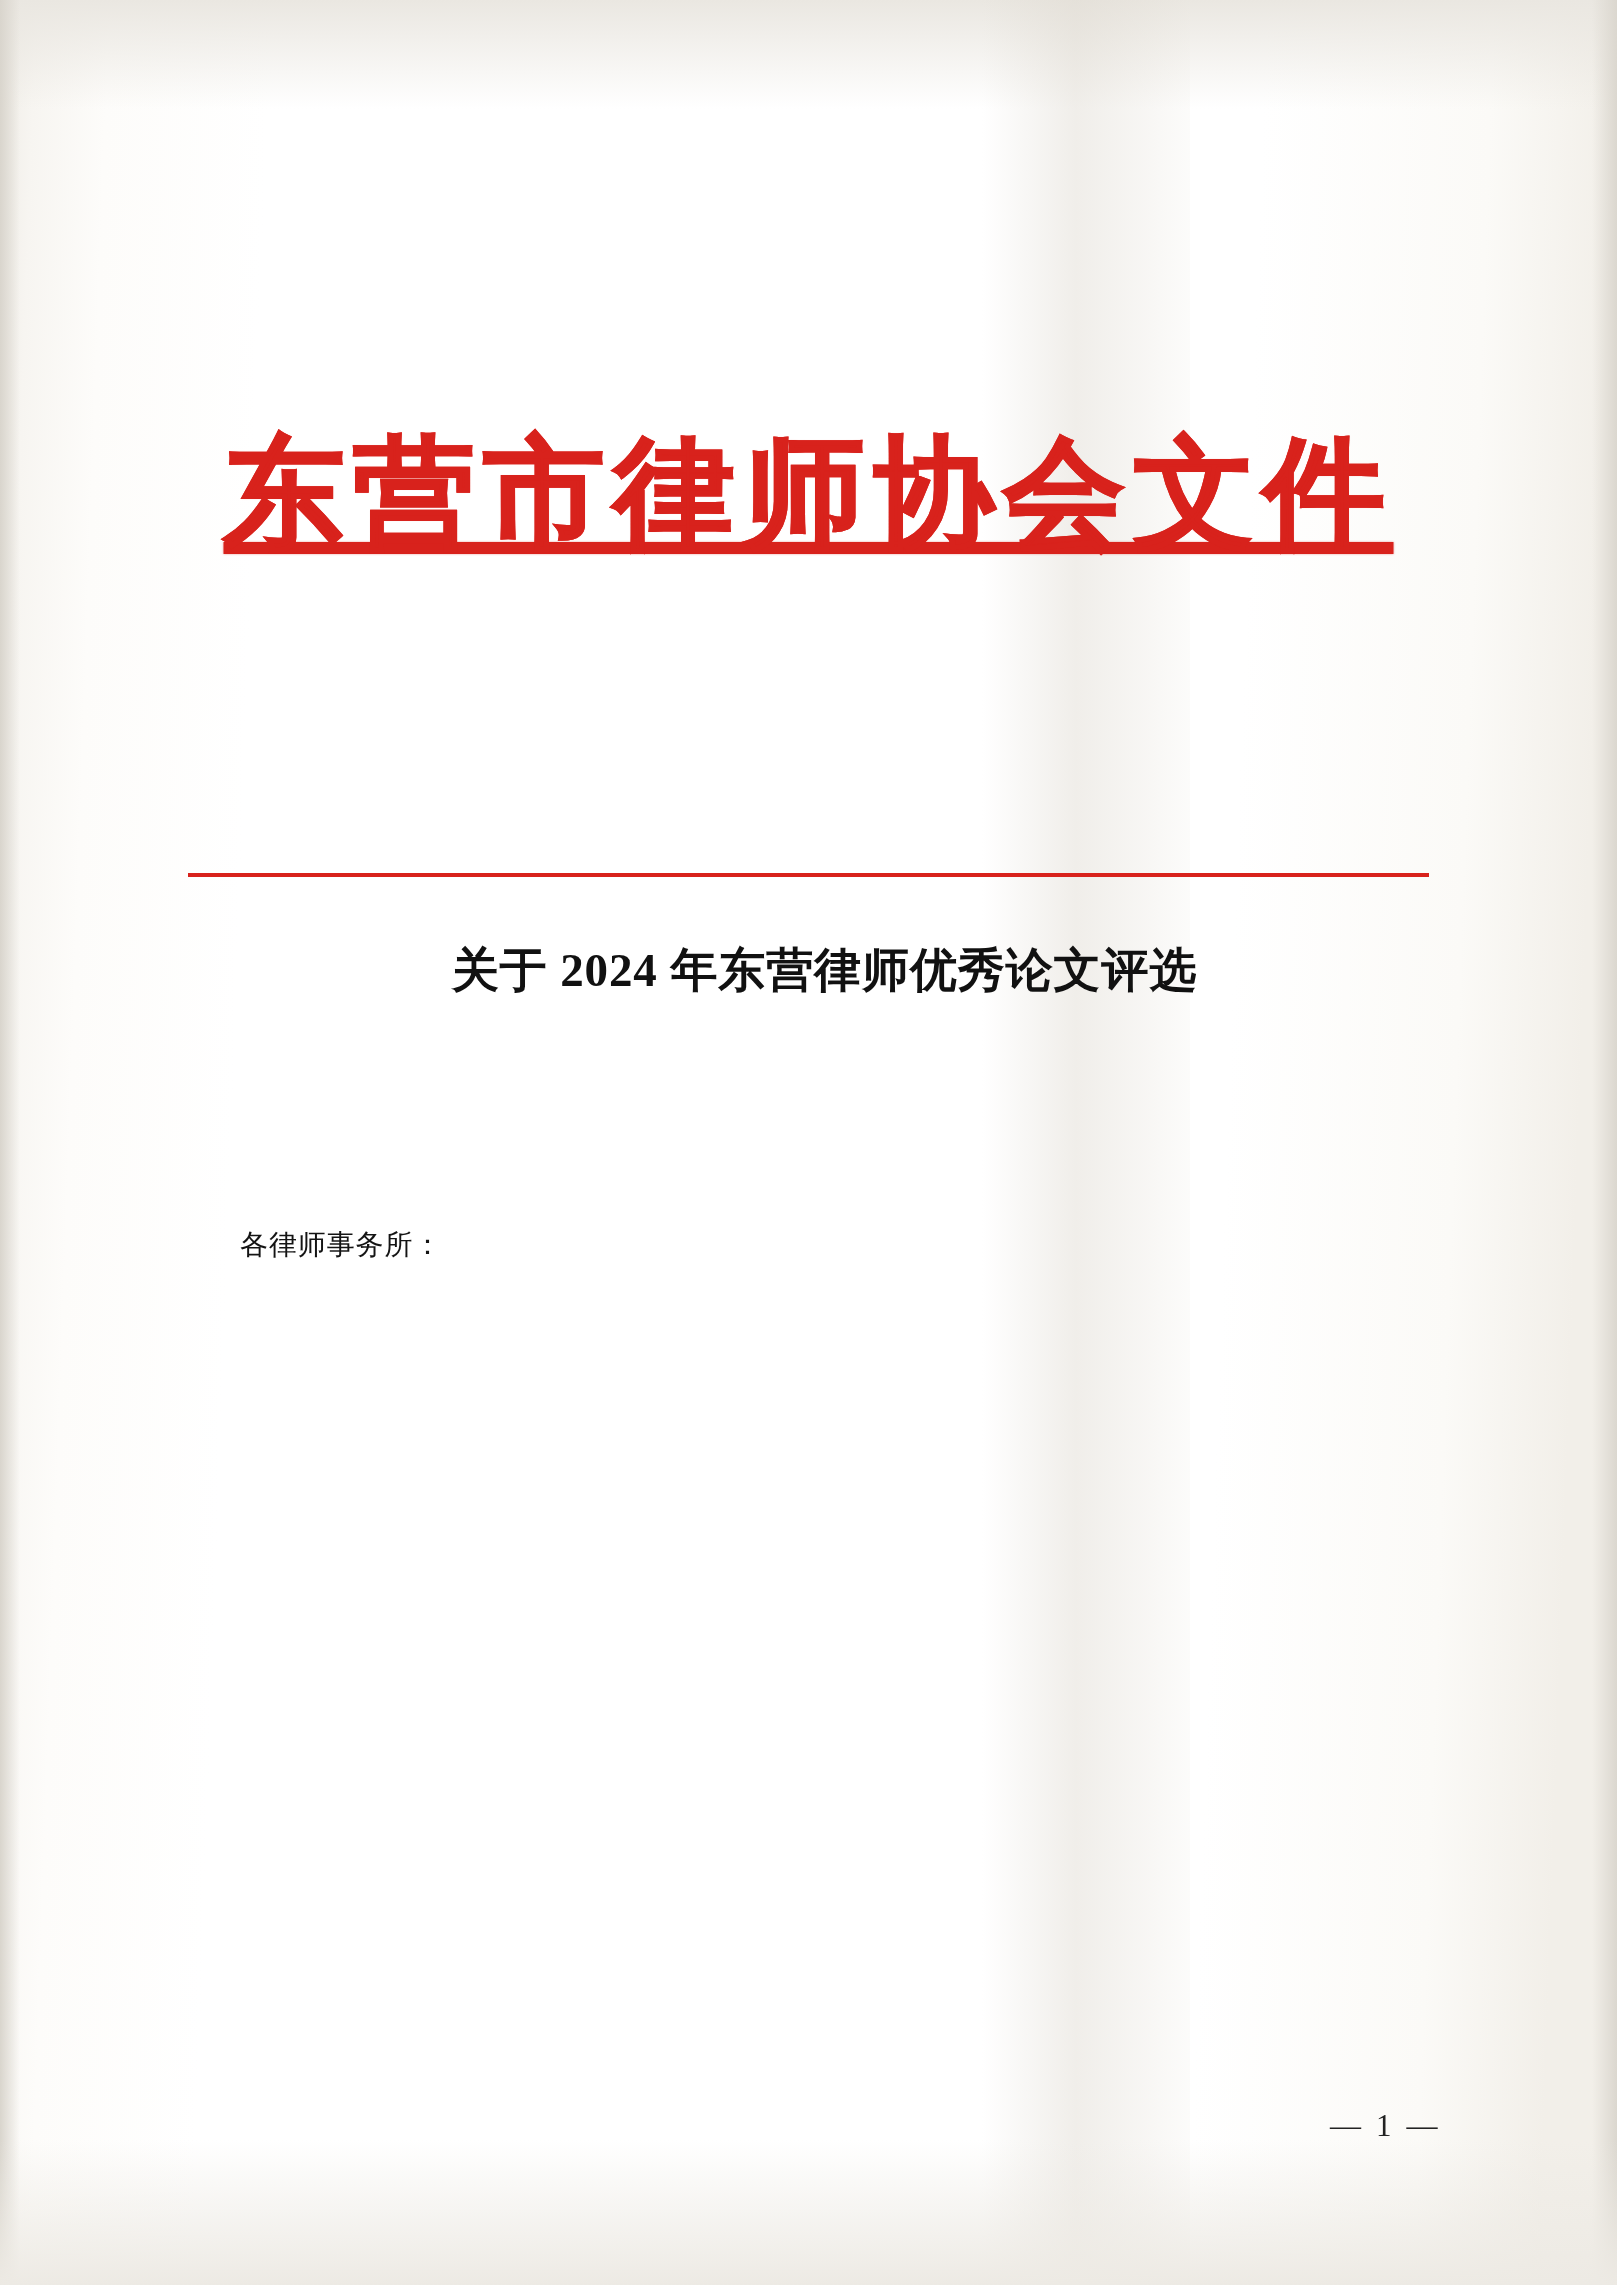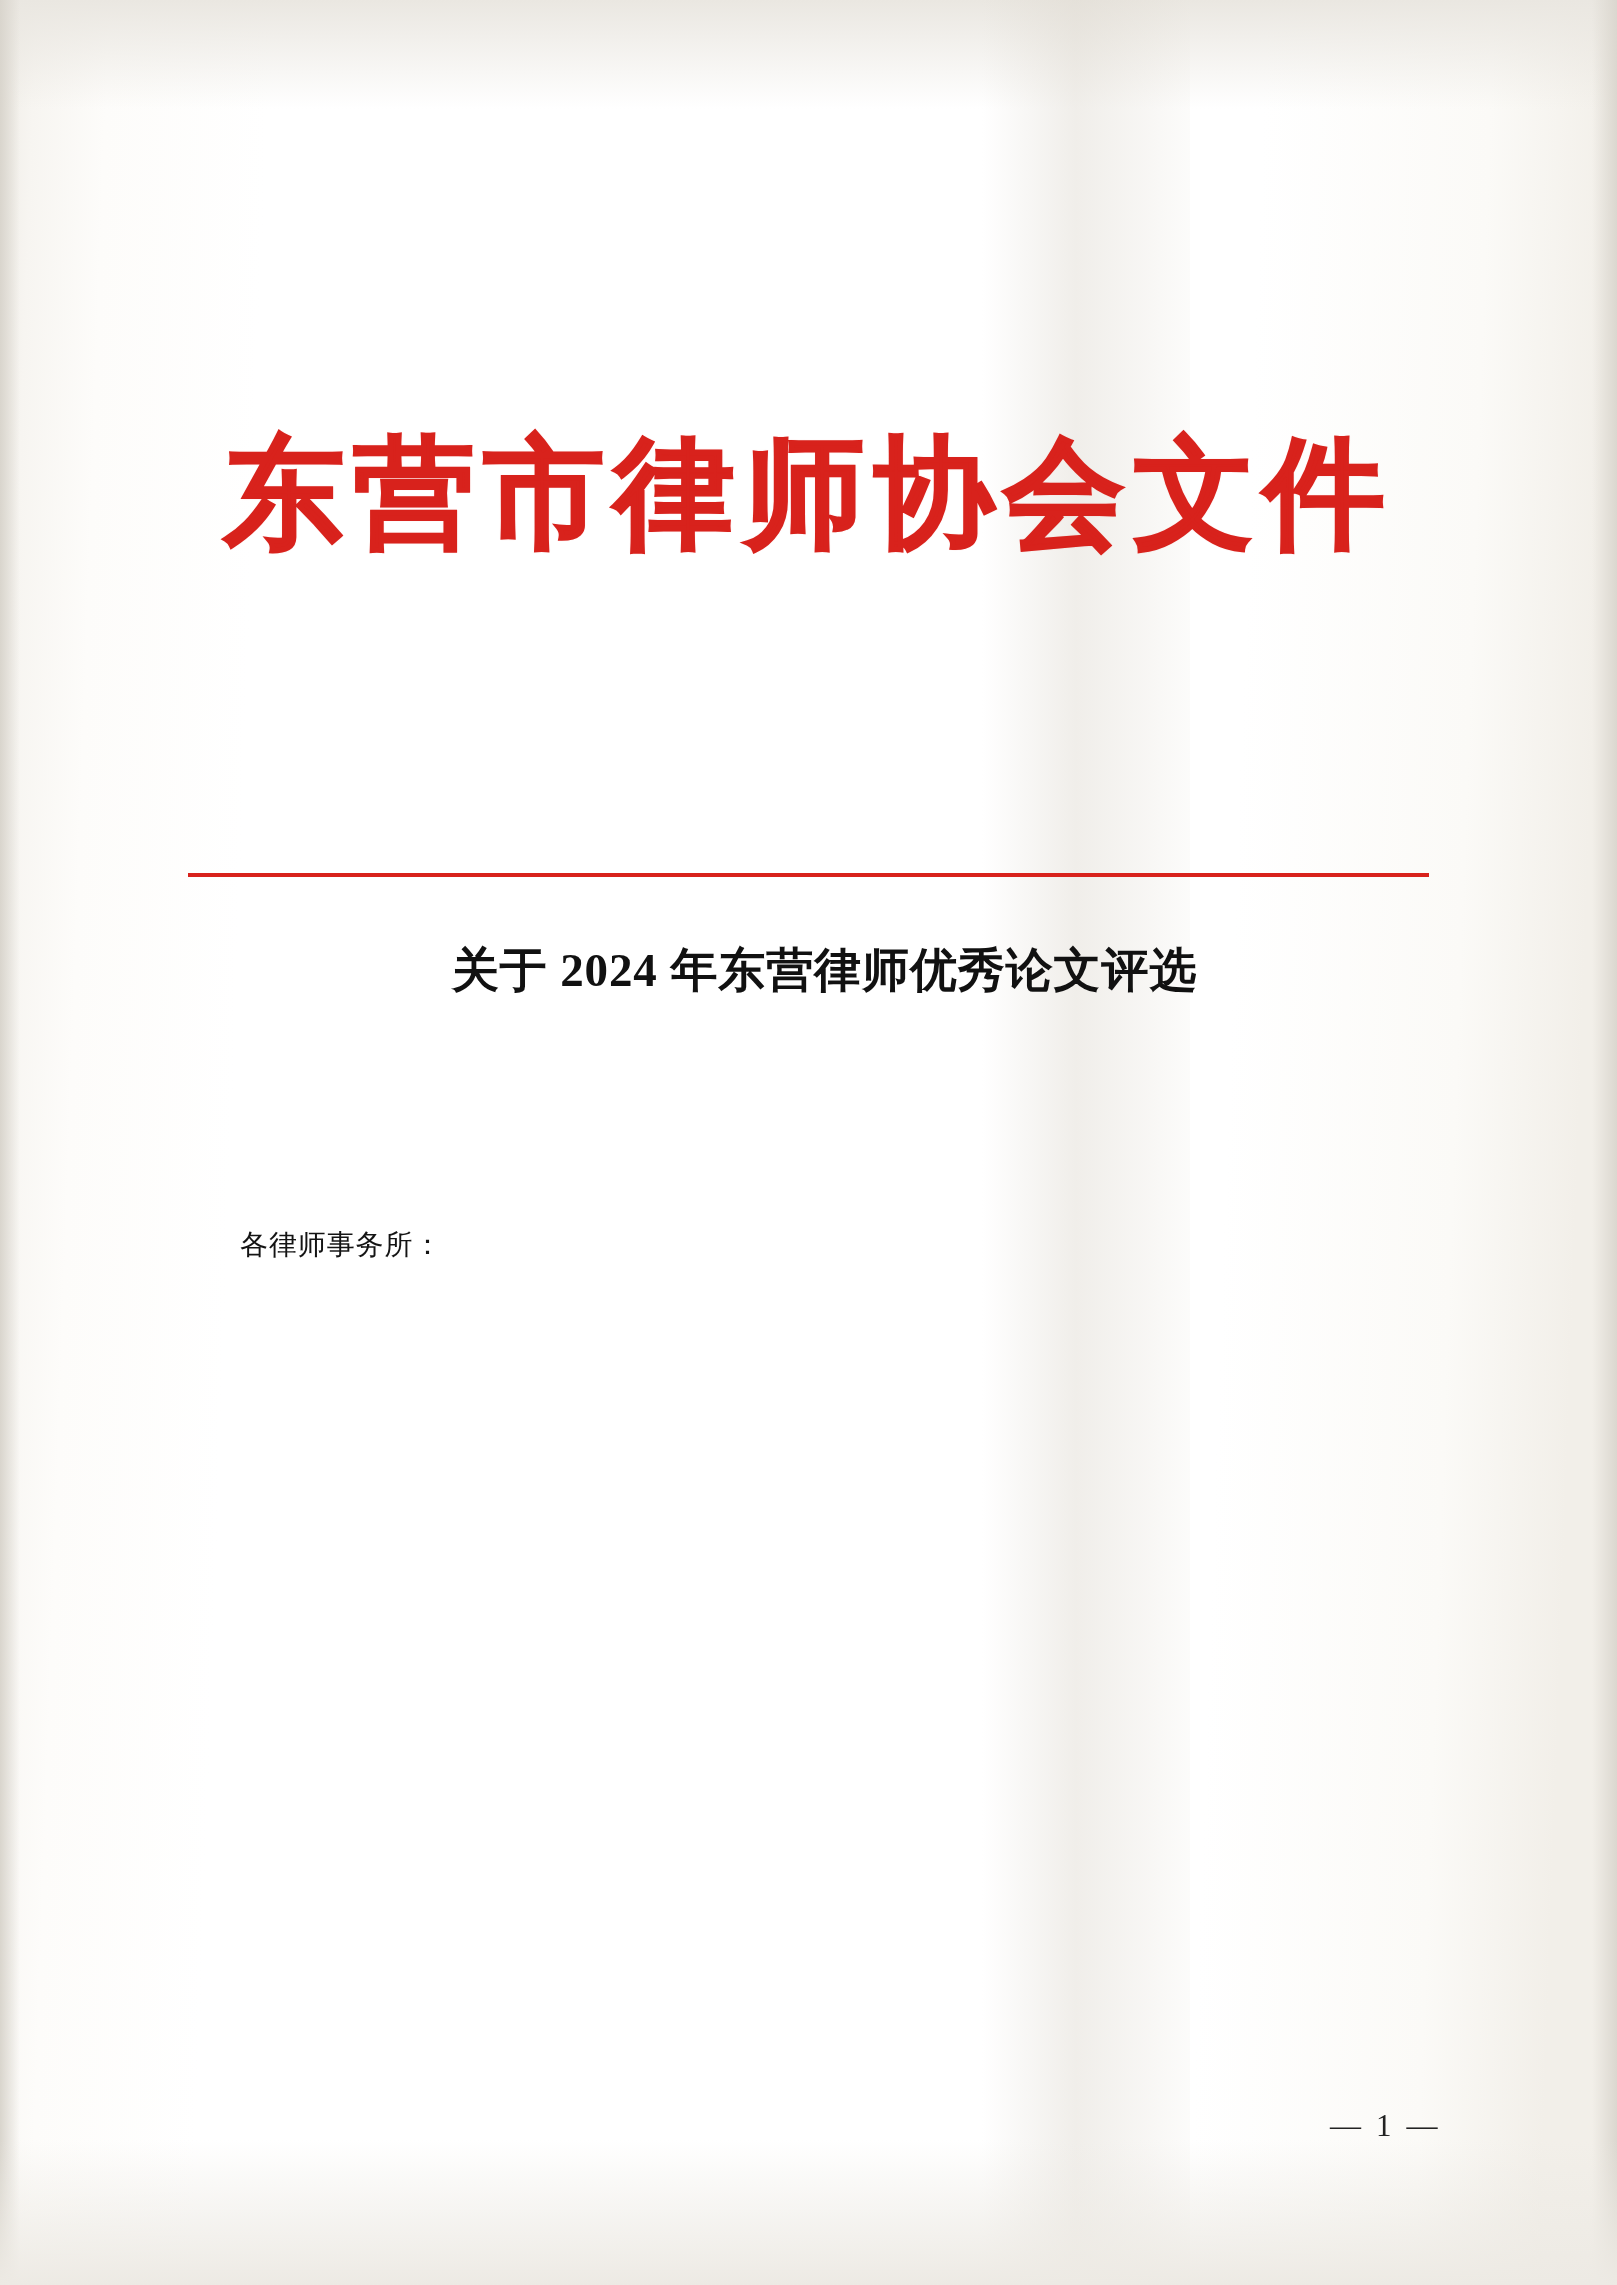--- a/index.html
+++ b/index.html
@@ -66,20 +66,21 @@
     text-align: center;
     color: #d8221c;
     font-family: "Liberation Serif", serif;
     font-weight: bold;
     font-size: 121px;
     letter-spacing: 9px;
     line-height: 1;
     text-shadow: 0 0 1.8px rgba(216,34,28,0.45);
     -webkit-text-stroke: 1.8px #d8221c;
     white-space: nowrap;
+    text-decoration: underline;
   }
 
   
   .doc-number {
     position: absolute;
     top: 760px;
     left: 0;
     width: 1617px;
     text-align: center;
     font-size: 33px;

